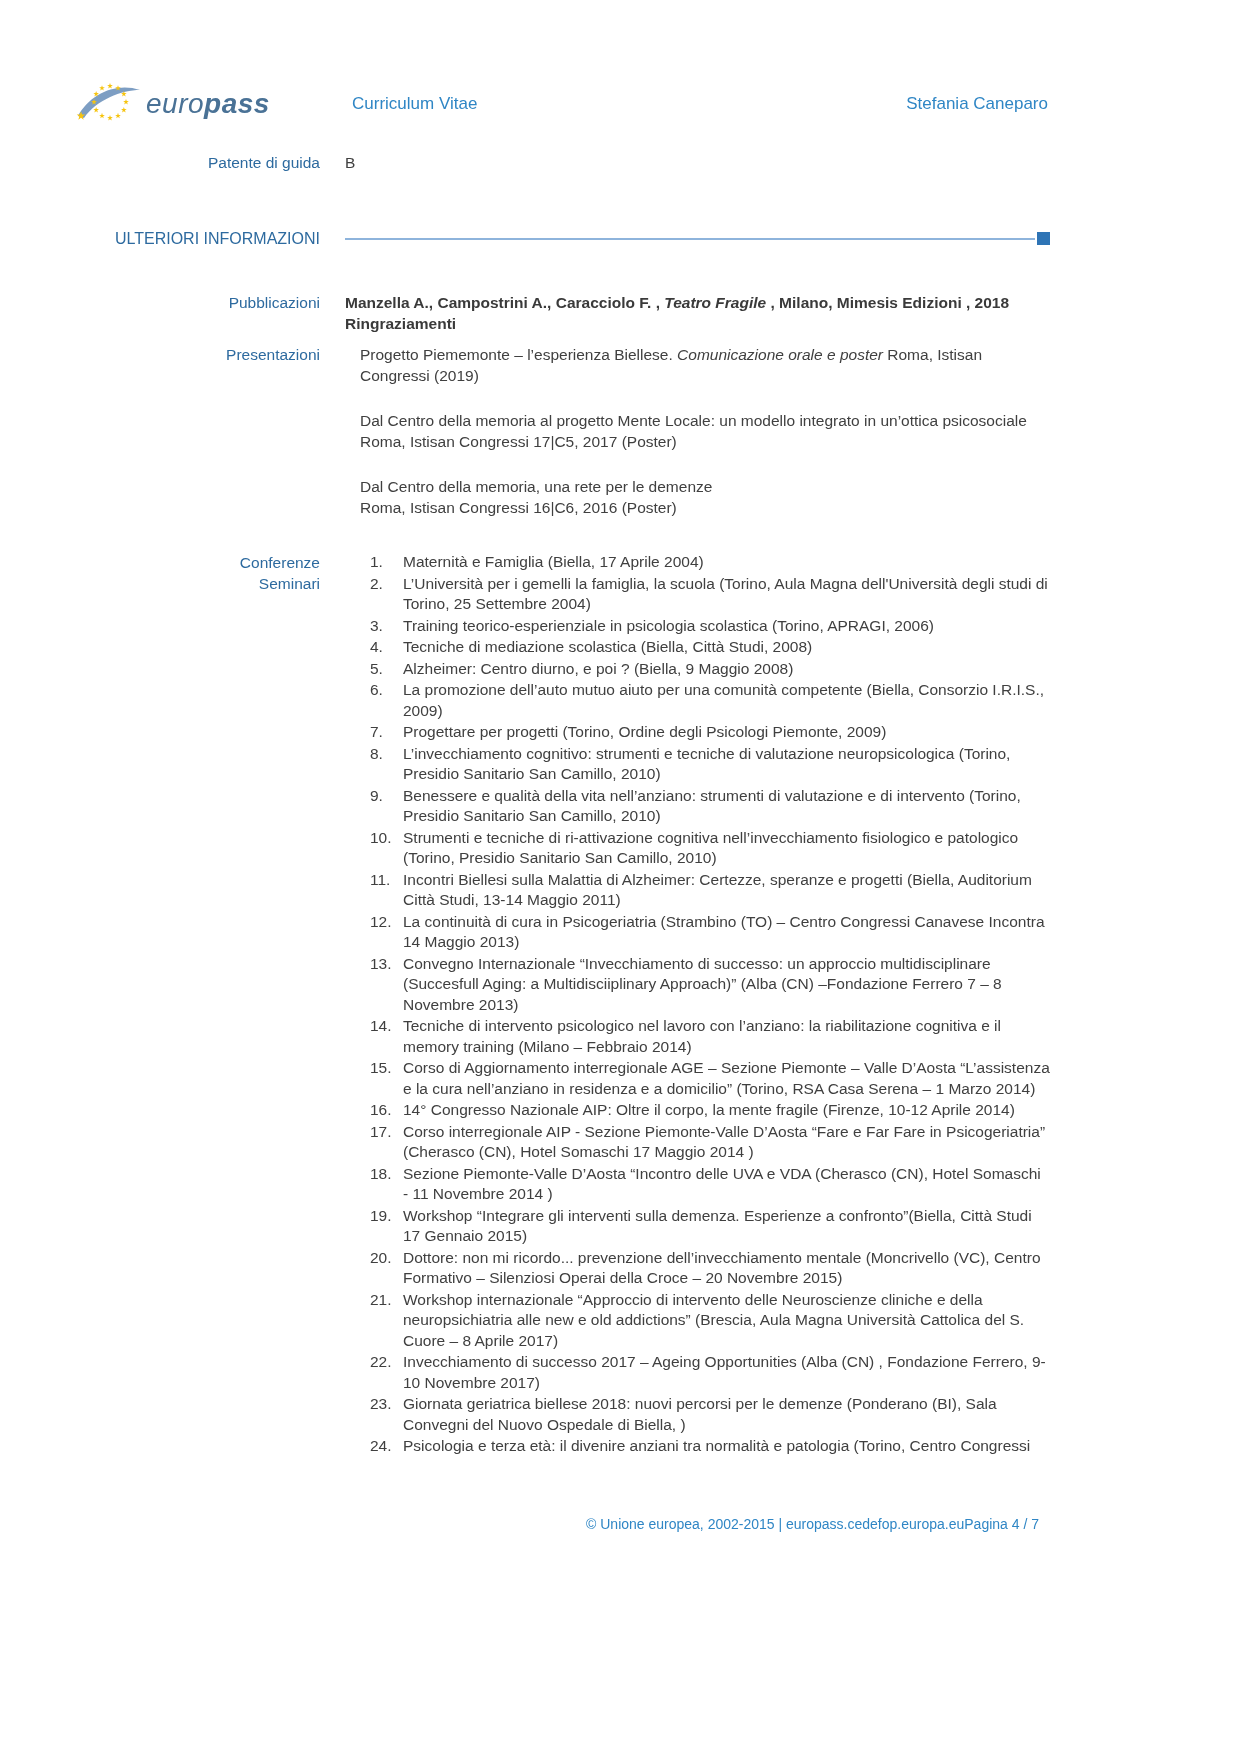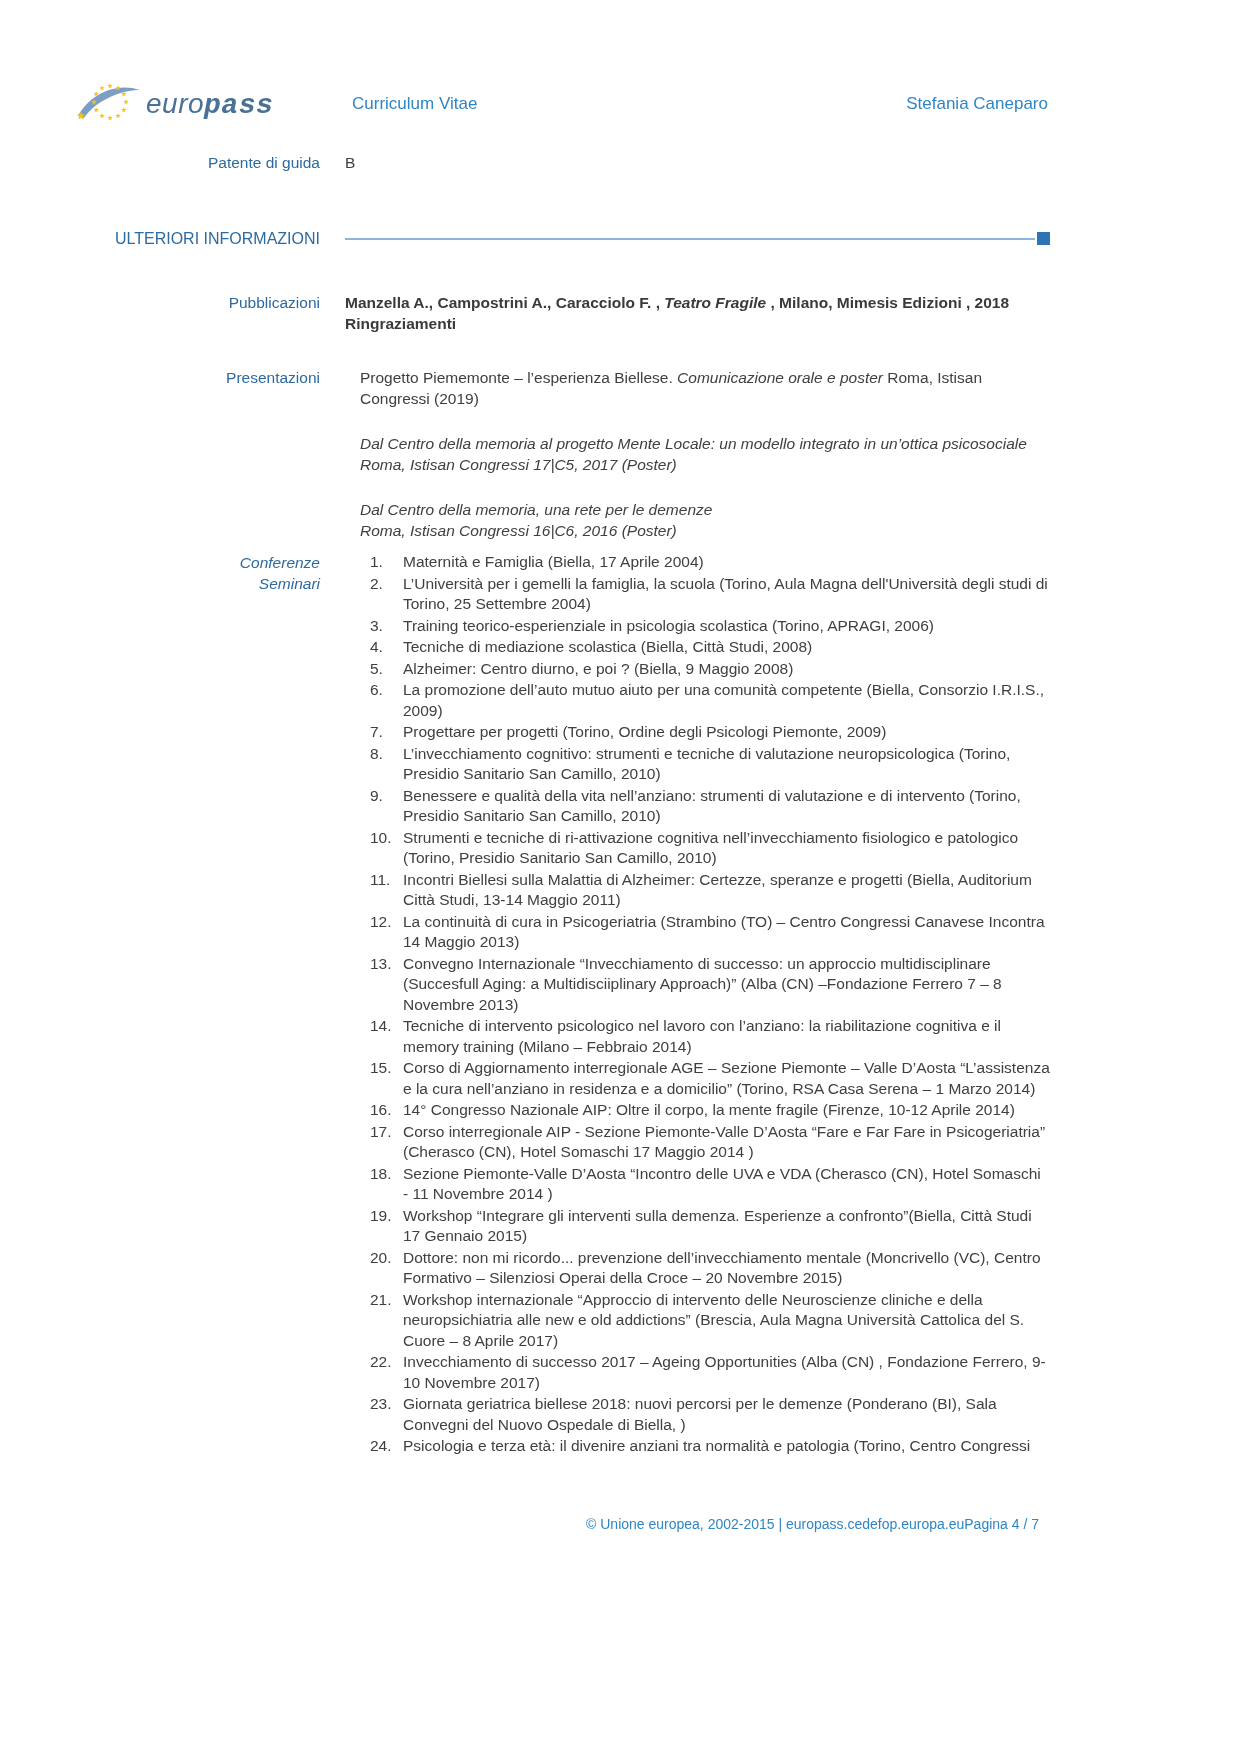--- a/index.html
+++ b/index.html
@@ -6,21 +6,21 @@
   html,body { background:#ffffff; }
   body { font-family:"Liberation Sans","DejaVu Sans",sans-serif; }
   .page {
     position:relative; width:1241px; height:1755px;
     background:#ffffff; overflow:hidden;
     color:var(--text,#404040);
   }
   
   .logo { position:absolute; left:76px; top:78px; display:flex; align-items:center; }
   .logo-text { font-size:28px; font-style:italic; color:var(--logo_blue,#4a7296); letter-spacing:0.5px; margin-left:4px; }
-  .logo-pass { font-weight:bold;font-family:Liberation Mono, monospace; }
+  .logo-pass { font-weight:bold; }
   .doc-title { position:absolute; left:352px; top:94px; font-size:17px; color:var(--accent_blue,#2f86c5); }
   .holder-name { position:absolute; right:193px; top:94px; font-size:17px; color:var(--accent_blue,#2f86c5);text-align:center; }
 
   
   .row { position:absolute; left:0; width:1241px; display:flex; align-items:flex-start; }
   .lbl {
     width:320px; flex-shrink:0; text-align:right;
     color:var(--label_blue,#2d6a9f); font-size:15.5px; line-height:21px;
   }
   .content {
@@ -33,21 +33,21 @@
   .section-rule { display:flex; align-items:center; height:21px; }
   .rule-line { flex:1; height:2px; background:var(--rule_line,#8eb4dc); }
   .rule-square { width:13px; height:13px; background:var(--rule_square,#2e74b5); margin-left:2px; }
 
   
   .pub { font-weight:bold; color:#3a3a3a; }
   .it { font-style:italic; }
 
   
   .pres-p { margin:0 0 24px 15px; }
-  .blk { display:block;font-style:italic; }
+  .blk { display:block; }
 
   
   .conf-list { list-style:none; margin-left:25px; }
   .conf-item { display:flex; line-height:20.5px; margin-bottom:1px; }
   .num { width:33px; flex-shrink:0; }
   .itxt { flex:1; }
 
   
   .footer {
     position:absolute; top:1516px; left:334px; width:705px;
@@ -101,21 +101,21 @@
   </div>
 
   <div class="row" style="top:268px;margin-top:24px;">
     <div class="lbl">Pubblicazioni</div>
     <div class="content pub">
       <div><span>Manzella A., Campostrini A., Caracciolo F. , </span><span class="it">Teatro Fragile </span><span>, Milano, Mimesis Edizioni , 2018</span></div>
       <div>Ringraziamenti</div>
     </div>
   </div>
 
-  <div class="row" style="top:367px;">
+  <div class="row" style="top:344px;">
     <div class="lbl">Presentazioni</div>
     <div class="content">
       <p class="pres-p"><span>Progetto Piememonte – l’esperienza Biellese.  </span><span class="it">Comunicazione orale  e poster </span><span>Roma, Istisan Congressi (2019)</span></p>
       <p class="pres-p">
           <span class="blk">Dal Centro della memoria al progetto Mente Locale: un modello integrato in un’ottica psicosociale</span>
           <span class="blk">Roma, Istisan Congressi 17|C5, 2017  (Poster)</span>
         </p>
       <p class="pres-p">
           <span class="blk">Dal Centro della memoria, una rete per le demenze</span>
           <span class="blk">Roma, Istisan Congressi 16|C6, 2016 (Poster)</span>

